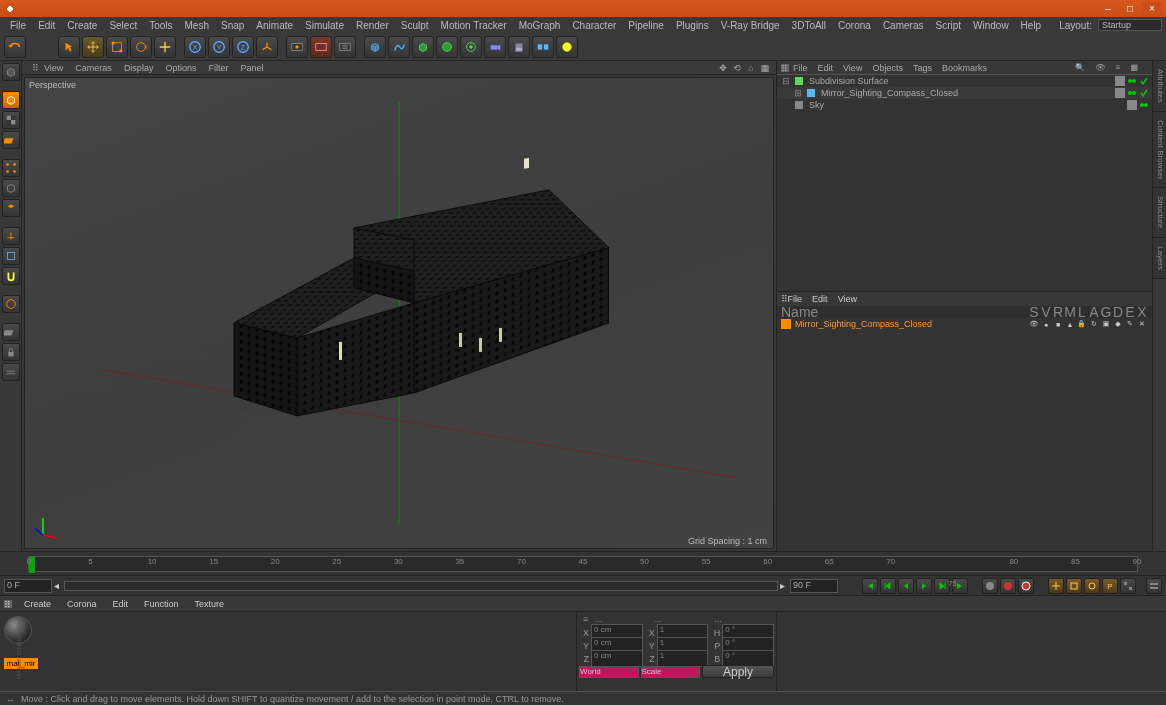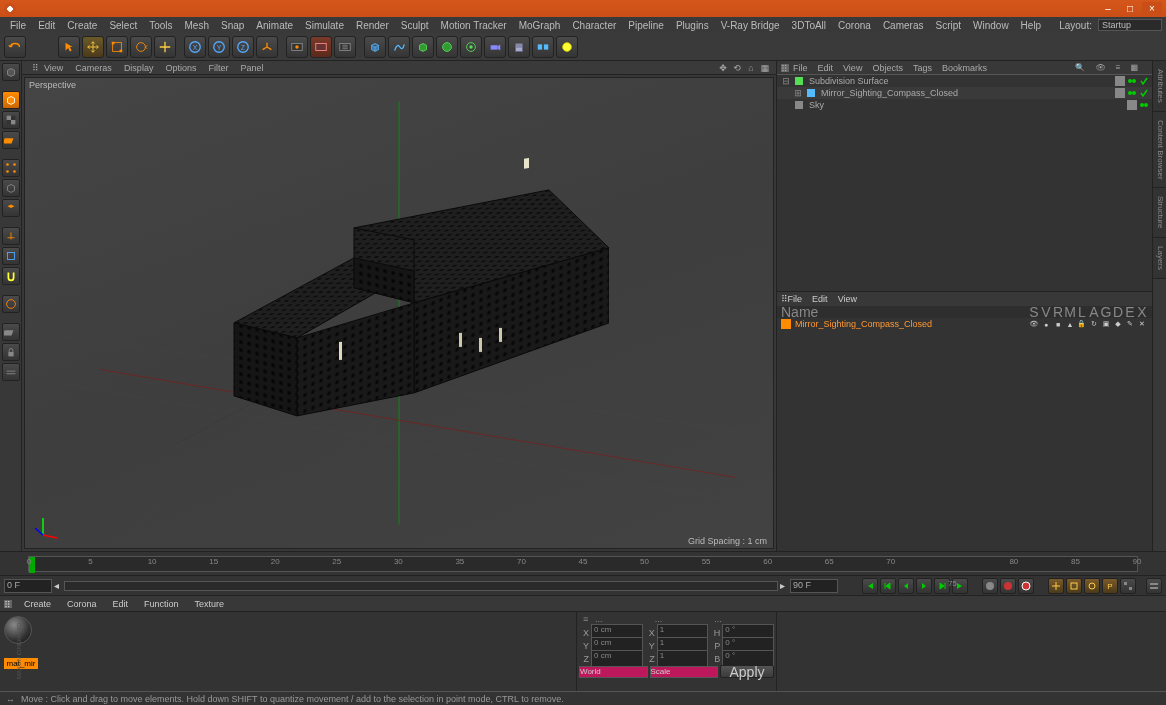--- a/index.html
+++ b/index.html
@@ -95,21 +95,21 @@
 .matitem{width:34px;}
 .matball{width:28px;height:28px;border-radius:50%;background:radial-gradient(circle at 35% 30%,#888 0%,#333 60%,#111 100%);border:1px solid #555;}
 .matlabel{font-size:8px;background:#ff8c00;color:#000;padding:1px 2px;margin-top:14px;text-align:center;}
 
 .coordpanel{width:200px;background:#333;border-left:1px solid #222;padding:2px;font-size:9px;}
 .coordhead{height:12px;display:flex;gap:4px;padding:0 4px;color:#888;}
 .coordrow{display:flex;align-items:center;height:13px;gap:2px;}
 .coordrow .cl{width:10px;text-align:right;color:#999;}
 .cfield{flex:1;height:17px;background:#222;border:1px solid #555;font-size:8px;color:#888;padding:0 2px;}
 .csel{flex:1;height:12px;background:#be185d;border:1px solid #555;font-size:8px;}
-.applybtn{width:54px;height:13px;background:linear-gradient(#555,#3a3a3a);border:1px solid #222;border-radius:2px;font-size:14px;display:flex;align-items:center;justify-content:center;}
+.applybtn{width:72px;height:13px;background:linear-gradient(#555,#3a3a3a);border:1px solid #222;border-radius:2px;font-size:12px;display:flex;align-items:center;justify-content:center;}
 
 .rightbottom{width:390px;background:#333;border-left:1px solid #222;}
 
 .statusbar{position:absolute;bottom:0;left:0;right:0;height:14px;background:#333;border-top:1px solid #555;font-size:9px;color:#999;display:flex;align-items:center;padding:0 6px;}
 
 .maxonlogo{position:absolute;bottom:16px;left:2px;width:20px;height:76px;display:flex;flex-direction:column;align-items:center;justify-content:flex-end;font-size:6px;color:#555;writing-mode:vertical-rl;transform:rotate(180deg);}
 </style>
 </head>
 <body>
 

